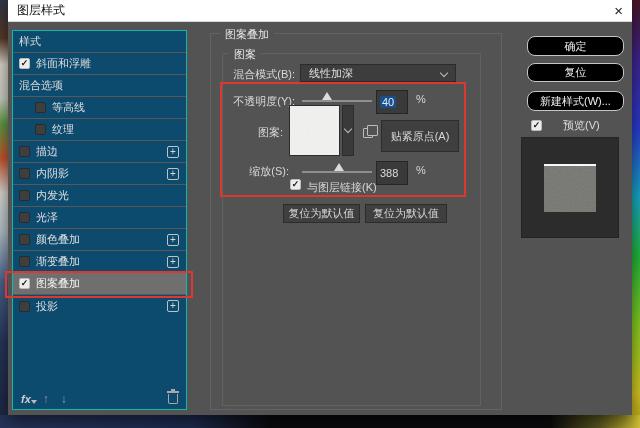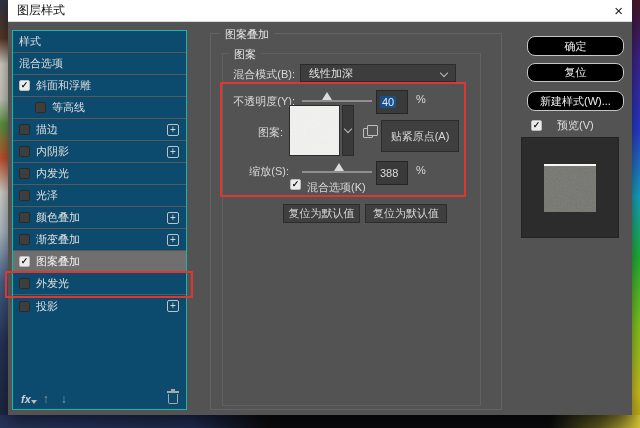--- a/index.html
+++ b/index.html
@@ -80,21 +80,21 @@
   .copy-ico{position:absolute;width:10px;height:10px;border:1px solid #bdbdbd;border-radius:1px}
   .copy-ico::before{content:"";position:absolute;left:3px;top:-4px;width:9px;height:9px;
                     border:1px solid #bdbdbd;background:#535353;border-radius:1px}
   .btn-dark{position:absolute;background:#3f3f3f;border:1px solid #2c2c2c;color:#d6d6d6;
             font-size:11px;display:flex;align-items:center;justify-content:center;white-space:nowrap}
 
   
   .btn-pill{position:absolute;left:519px;width:97px;border:1px solid #c6c6c6;border-radius:8px;
             background:#000000;color:#eeeeee;font-size:11px;display:flex;align-items:center;
             justify-content:center;white-space:nowrap}
-  .preview-row{position:absolute;left:523px;top:118px;display:flex;align-items:center;gap:9px}
+  .preview-row{position:absolute;left:523px;top:118px;display:flex;align-items:center;gap:15px}
   .preview-row .plabel{font-size:11px;color:#dedede}
   .preview-box{position:absolute;left:513px;top:137px;width:98px;height:101px;background:#2c2c2c;
                border:1px solid #242424;display:flex;align-items:center;justify-content:center}
   .preview-sq{position:relative;width:52px;height:48px;background:#74746f;overflow:hidden}
   .preview-sq::before{content:"";position:absolute;left:0;top:0;right:0;height:2px;background:#f8f8f8}
 </style>
 </head>
 <body>
 
 <div id="stage">
@@ -108,29 +108,33 @@
     <div class="titlebar">
       <span class="title-text">图层样式</span>
       <span class="close-x">×</span>
     </div>
 
     <div class="sidebar">
       <div class="srow">
         <span>样式</span>
       </div>
       <div class="srow">
-        <span>混合选项</span>
-      </div>
-      <div class="srow">
         <span class="cb checked"></span>
         <span>斜面和浮雕</span>
       </div>
+      <div class="srow">
+        <span>混合选项</span>
+      </div>
       <div class="srow indent">
         <span class="cb"></span>
         <span>等高线</span>
+      </div>
+      <div class="srow indent">
+        <span class="cb"></span>
+        <span>纹理</span>
       </div>
       <div class="srow">
         <span class="cb"></span>
         <span>描边</span>
         <span class="plusbox">+</span>
       </div>
       <div class="srow">
         <span class="cb"></span>
         <span>内阴影</span>
         <span class="plusbox">+</span>
@@ -149,24 +153,20 @@
         <span class="plusbox">+</span>
       </div>
       <div class="srow">
         <span class="cb"></span>
         <span>渐变叠加</span>
         <span class="plusbox">+</span>
       </div>
       <div class="srow selected">
         <span class="cb checked"></span>
         <span>图案叠加</span>
-      </div>
-      <div class="srow">
-        <span class="cb"></span>
-        <span>外发光</span>
       </div>
       <div class="srow" style="border-bottom:none">
         <span class="cb"></span>
         <span>投影</span>
         <span class="plusbox">+</span>
       </div>
 
       <div class="sidebar-footer">
         <span class="fx">fx</span>
         <span class="arrow-ico">↑</span>
@@ -218,21 +218,21 @@
         <span class="flabel" style="left:0;top:110px;width:66px">缩放(S):</span>
         <div class="track" style="left:79px;top:117px;width:70px">
           <span class="thumb" style="left:32px"></span>
         </div>
         <div class="valbox" style="left:153px;top:107px">
           <span>388</span>
         </div>
         <span class="pct" style="left:193px;top:110px">%</span>
 
         <span class="cb checked" style="position:absolute;left:67px;top:125px"></span>
-        <span class="flabel" style="left:84px;top:126px;text-align:left">混合选项(K)</span>
+        <span class="flabel" style="left:84px;top:126px;text-align:left">与图层链接(K)</span>
 
         <div class="btn-dark" style="left:60px;top:150px;width:77px;height:19px">复位为默认值</div>
         <div class="btn-dark" style="left:142px;top:150px;width:82px;height:19px">复位为默认值</div>
       </div>
 
       <div class="red-box" style="left:9px;top:48px;width:246px;height:115px"></div>
     </div>
 
     <div class="btn-pill" style="top:36px;height:20px">确定</div>
     <div class="btn-pill" style="top:63px;height:19px">复位</div>

